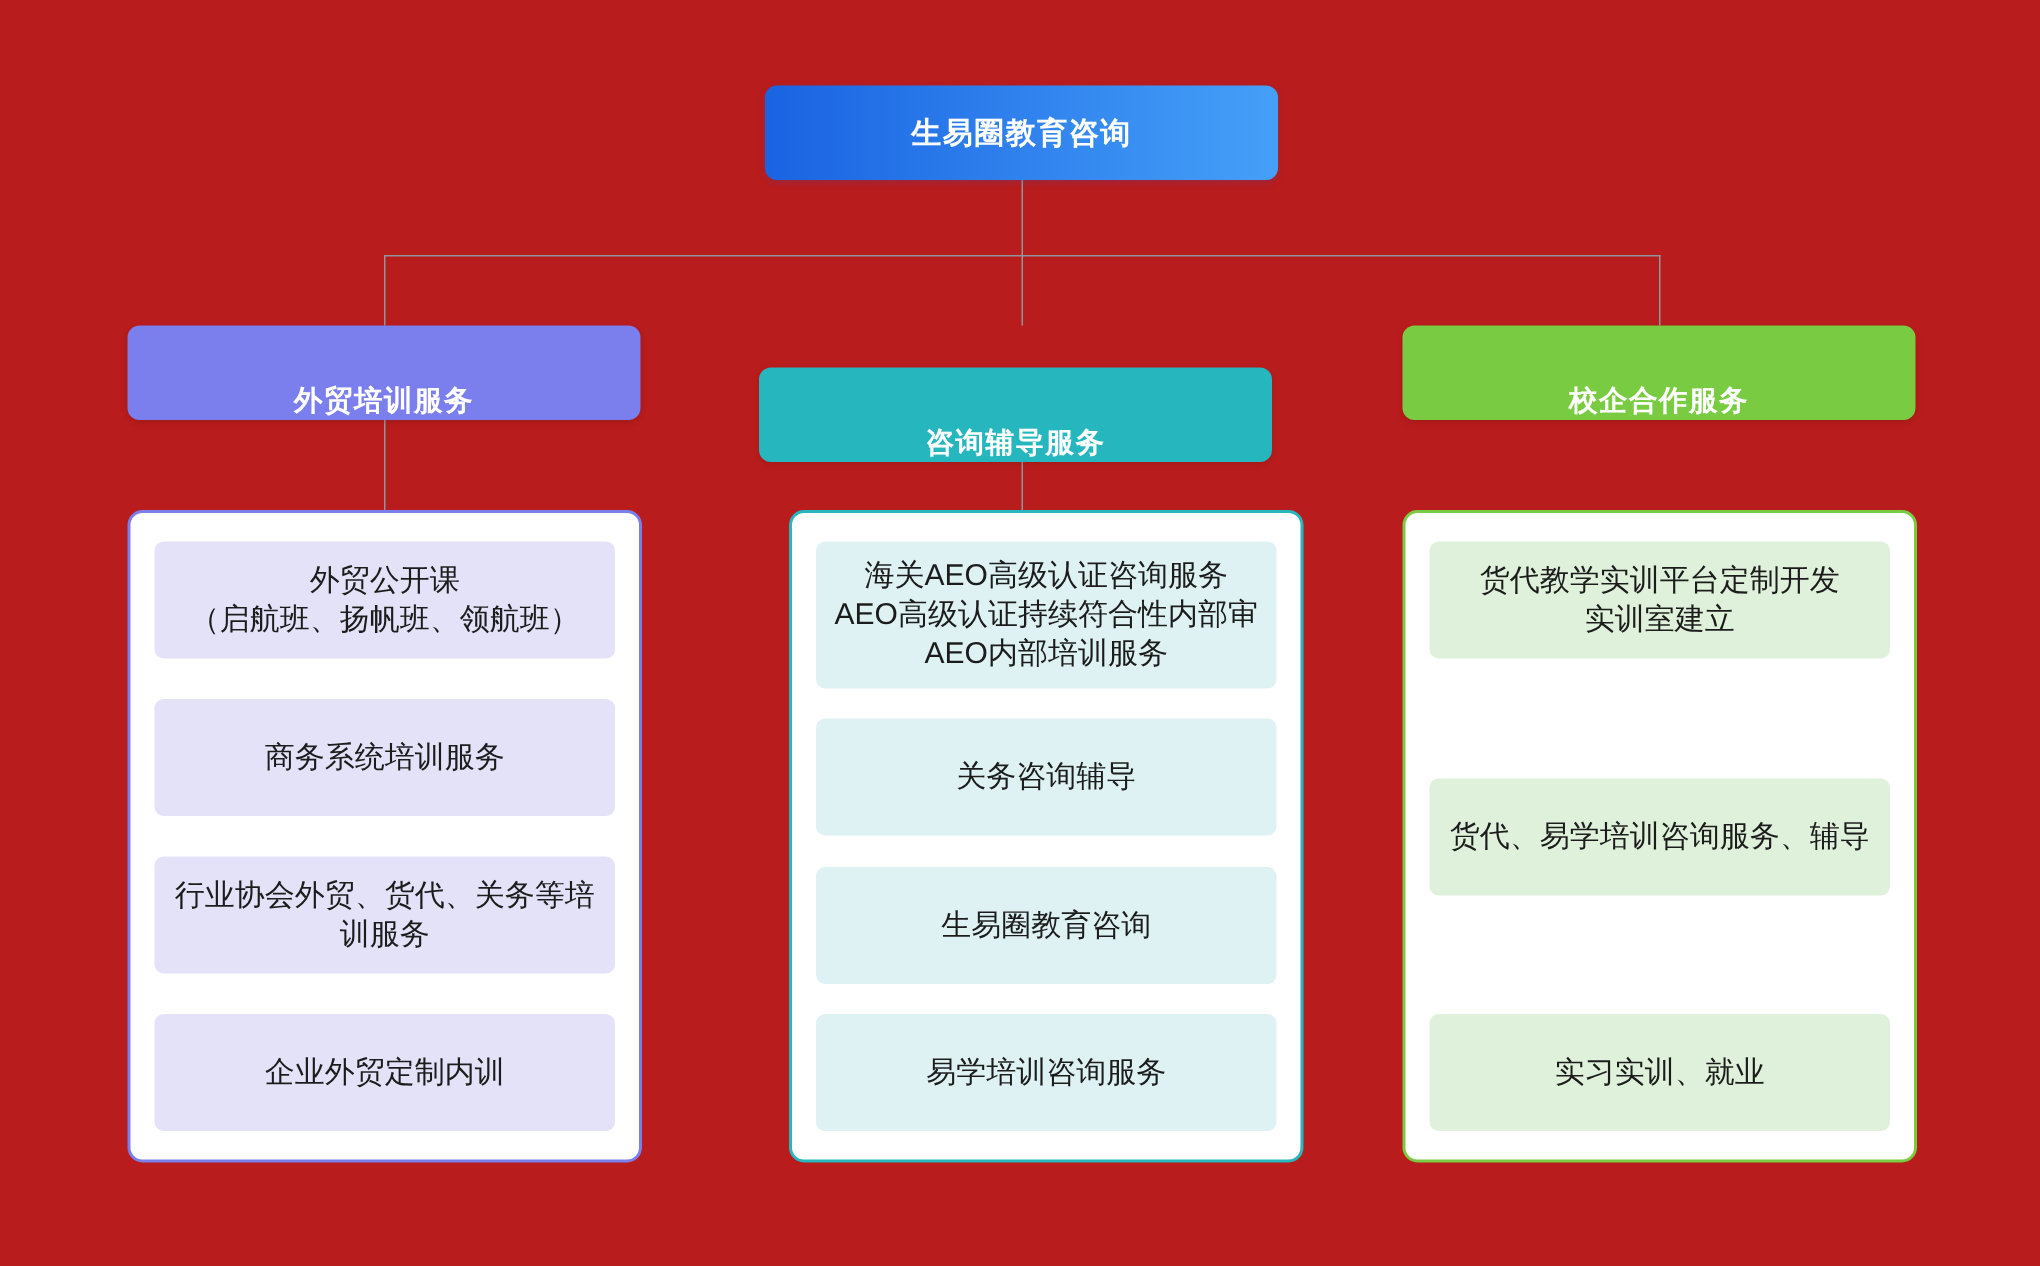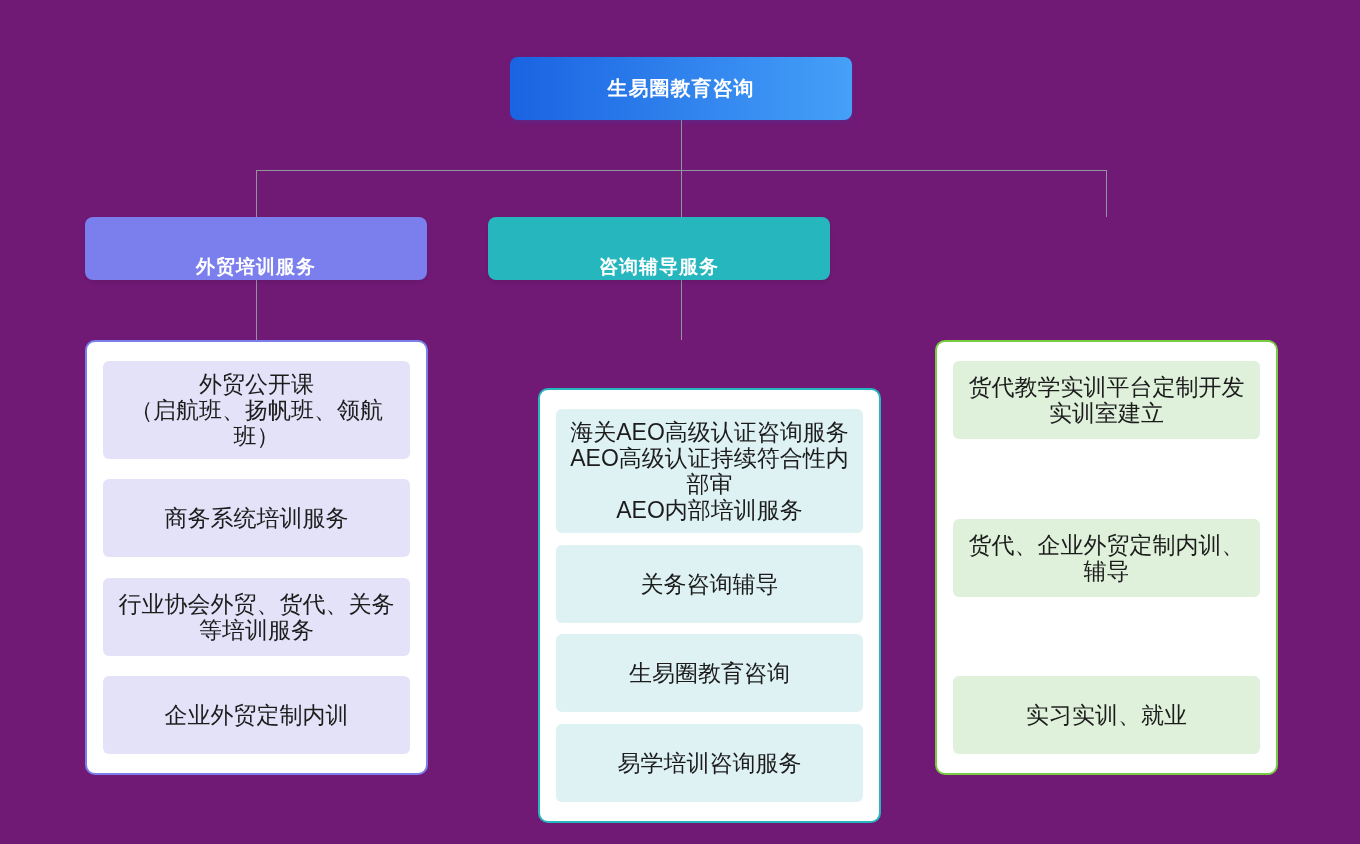--- a/index.html
+++ b/index.html
@@ -5,21 +5,21 @@
   html, body {
     margin: 0;
     padding: 0;
     background: #ffffff;
     font-family: "Liberation Sans", "DejaVu Sans", sans-serif;
   }
   .canvas {
     position: relative;
     width: 1360px;
     height: 844px;
-    background: #701a75;
+    background: #b91c1c;
     overflow: hidden;
   }
   
   .connector {
     position: absolute;
     background: var(--connector);
   }
   
   .root-box {
     position: absolute;
@@ -41,48 +41,48 @@
     width: 342px; height: 63px;
     border-radius: 8px;
     color: #ffffff;
     font-size: 19px;
     font-weight: bold;
     display: flex; align-items: flex-end; justify-content: center;
     letter-spacing: 1px;
     box-shadow: 0 2px 4px rgba(0,0,0,0.10);
   }
   .bh-1 { left: 85px;  background: var(--b1); }
-  .bh-2 { left: 488px; background: var(--b2); }
+  .bh-2 { left: 506px; background: var(--b2); margin-top: 28px; }
   .bh-3 { left: 935px; background: var(--b3); }
   
   .branch-container {
     position: absolute;
     top: 340px;
     width: 343px; height: 435px;
     box-sizing: border-box;
     background: #ffffff;
     border-radius: 10px;
     border: 2px solid;
     display: flex;
     flex-direction: column;
     justify-content: space-between;
     padding: 19px 16px;
   }
   .bc-1 { left: 85px;  border-color: var(--b1); }
-  .bc-2 { left: 538px; border-color: var(--b2); margin-top: 48px; }
+  .bc-2 { left: 526px; border-color: var(--b2); }
   .bc-3 { left: 935px; border-color: var(--b3); }
   
   .leaf {
     border-radius: 6px;
     min-height: 78px;
     box-sizing: border-box;
     padding: 10px 12px;
     display: flex; align-items: center; justify-content: center;
     text-align: center;
-    font-size: 23px;
+    font-size: 20px;
     line-height: 26px;
     color: #1c1c1c;
     white-space: pre-line;
   }
   .bc-1 .leaf { background: var(--b1l); }
   .bc-2 .leaf { background: var(--b2l); }
   .bc-3 .leaf { background: var(--b3l); }
 </style>
 </head>
 <body>
@@ -100,20 +100,23 @@
   <div class="root-box">
     <span>生易圈教育咨询</span>
   </div>
 
   <div class="branch-header bh-1">
     <span>外贸培训服务</span>
   </div>
   <div class="branch-header bh-2">
     <span>咨询辅导服务</span>
   </div>
+  <div class="branch-header bh-3">
+    <span>校企合作服务</span>
+  </div>
 
   <div class="branch-container bc-1">
     <div class="leaf">外贸公开课
 （启航班、扬帆班、领航班）</div>
     <div class="leaf">商务系统培训服务</div>
     <div class="leaf">行业协会外贸、货代、关务等培训服务</div>
     <div class="leaf">企业外贸定制内训</div>
   </div>
 
   <div class="branch-container bc-2">
@@ -121,17 +124,17 @@
 AEO高级认证持续符合性内部审
 AEO内部培训服务</div>
     <div class="leaf">关务咨询辅导</div>
     <div class="leaf">生易圈教育咨询</div>
     <div class="leaf">易学培训咨询服务</div>
   </div>
 
   <div class="branch-container bc-3">
     <div class="leaf">货代教学实训平台定制开发
 实训室建立</div>
-    <div class="leaf">货代、企业外贸定制内训、辅导</div>
+    <div class="leaf">货代、易学培训咨询服务、辅导</div>
     <div class="leaf">实习实训、就业</div>
   </div>
 
 </div>
 
 </body></html>

